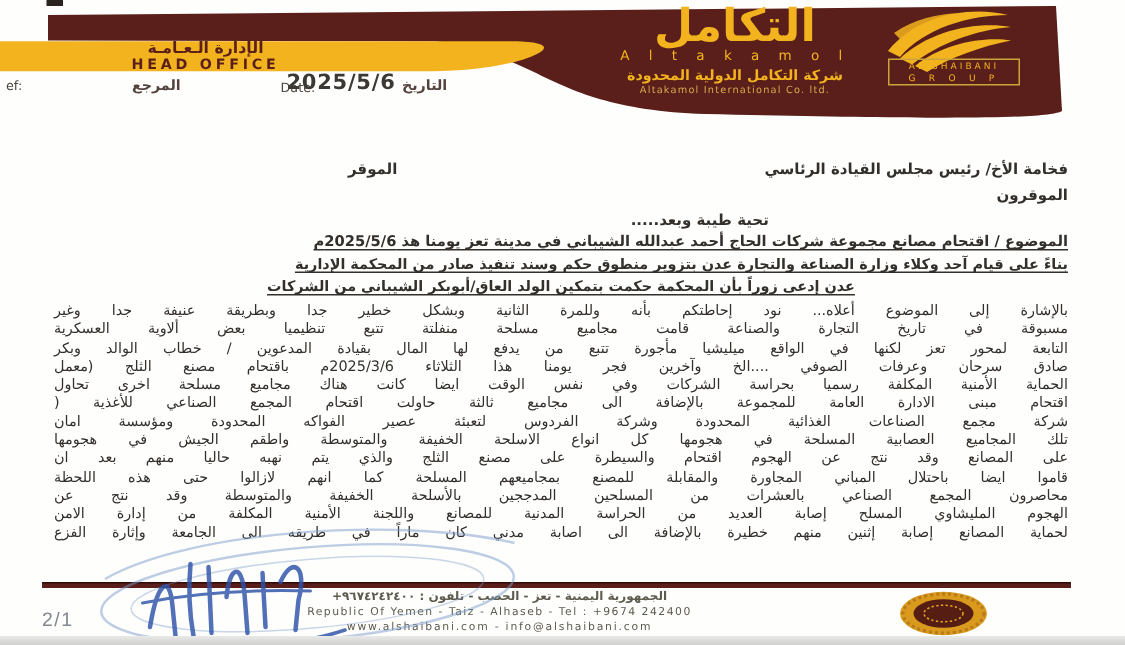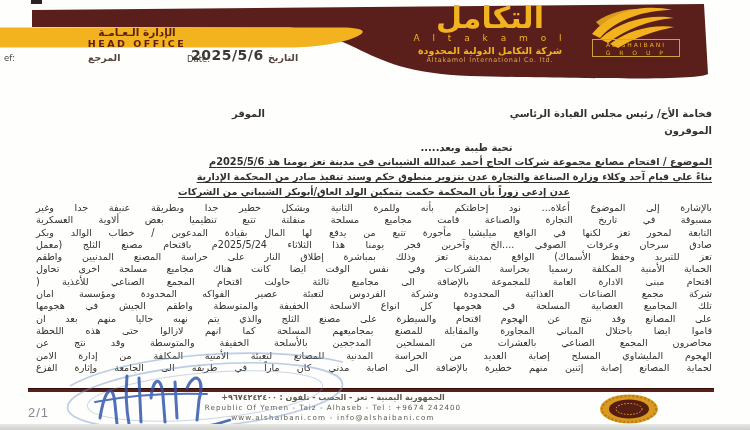--- a/index.html
+++ b/index.html
@@ -134,30 +134,29 @@
     </div>
     <div class="greeting">تحية طيبة وبعد.....</div>
     <div class="subject">الموضوع / اقتحام مصانع مجموعة شركات الحاج أحمد عبدالله الشيباني في مدينة تعز يومنا هذ 2025/5/6م</div>
     <div class="intro">بناءً على قيام آحد وكلاء وزارة الصناعة والتجارة عدن بتزوير منطوق حكم وسند تنفيذ صادر من المحكمة الإدارية</div>
     <div class="intro center">عدن إدعى زوراً بأن المحكمة حكمت بتمكين الولد العاق/أبوبكر الشيباني من الشركات</div>
 
     <div class="body-par">
       <div class="body-line">بالإشارة إلى الموضوع أعلاه... نود إحاطتكم بأنه وللمرة الثانية وبشكل خطير جدا وبطريقة عنيفة جدا وغير</div>
       <div class="body-line">مسبوقة في تاريخ التجارة والصناعة قامت مجاميع مسلحة منفلتة تتبع تنظيميا بعض ألاوية العسكرية</div>
       <div class="body-line">التابعة لمحور تعز لكنها في الواقع ميليشيا مأجورة تتبع من يدفع لها المال بقيادة المدعوين / خطاب الوالد وبكر</div>
-      <div class="body-line">صادق سرحان وعرفات الصوفي ....الخ وآخرين فجر يومنا هذا الثلاثاء 2025/5/24م باقتحام مصنع الثلج (معمل</div>
-      <div class="body-line">تعز للتبريد وحفظ الأسماك) الواقع بمدينة تعز وذلك بمباشرة إطلاق النار على حراسة المصنع المدنيين واطقم</div>
+      <div class="body-line">صادق سرحان وعرفات الصوفي ....الخ وآخرين فجر يومنا هذا الثلاثاء 2025/3/6م باقتحام مصنع الثلج (معمل</div>
       <div class="body-line">الحماية الأمنية المكلفة رسميا بحراسة الشركات وفي نفس الوقت ايضا كانت هناك مجاميع مسلحة اخرى تحاول</div>
       <div class="body-line">اقتحام مبنى الادارة العامة للمجموعة بالإضافة الى مجاميع ثالثة حاولت اقتحام المجمع الصناعي للأغذية (</div>
       <div class="body-line">شركة مجمع الصناعات الغذائية المحدودة وشركة الفردوس لتعبئة عصير الفواكه المحدودة ومؤسسة امان</div>
       <div class="body-line">تلك المجاميع العصابية المسلحة في هجومها كل انواع الاسلحة الخفيفة والمتوسطة واطقم الجيش في هجومها</div>
       <div class="body-line">على المصانع وقد نتج عن الهجوم اقتحام والسيطرة على مصنع الثلج والذي يتم نهبه حاليا منهم بعد ان</div>
       <div class="body-line">قاموا ايضا باحتلال المباني المجاورة والمقابلة للمصنع بمجاميعهم المسلحة كما انهم لازالوا حتى هذه اللحظة</div>
       <div class="body-line">محاصرون المجمع الصناعي بالعشرات من المسلحين المدججين بالأسلحة الخفيفة والمتوسطة وقد نتج عن</div>
-      <div class="body-line">الهجوم المليشاوي المسلح إصابة العديد من الحراسة المدنية للمصانع لتعبئة الأمنية المكلفة من إدارة الامن</div>
+      <div class="body-line">الهجوم المليشاوي المسلح إصابة العديد من الحراسة المدنية للمصانع واللجنة الأمنية المكلفة من إدارة الامن</div>
       <div class="body-line">لحماية المصانع إصابة إثنين منهم خطيرة بالإضافة الى اصابة مدني كان ماراً في طريقه الى الجامعة وإثارة الفزع</div>
     </div>
   </div>
 
   <div class="footer-rule"></div>
 
   <div class="footer-text">
     <div class="footer-ar">الجمهورية اليمنية - تعز - الحصب - تلفون : ٩٦٧٤٢٤٢٤٠٠+</div>
     <div class="footer-en">Republic Of Yemen - Taiz - Alhaseb - Tel : +9674 242400</div>
     <div class="footer-web">www.alshaibani.com    -    info@alshaibani.com</div>

